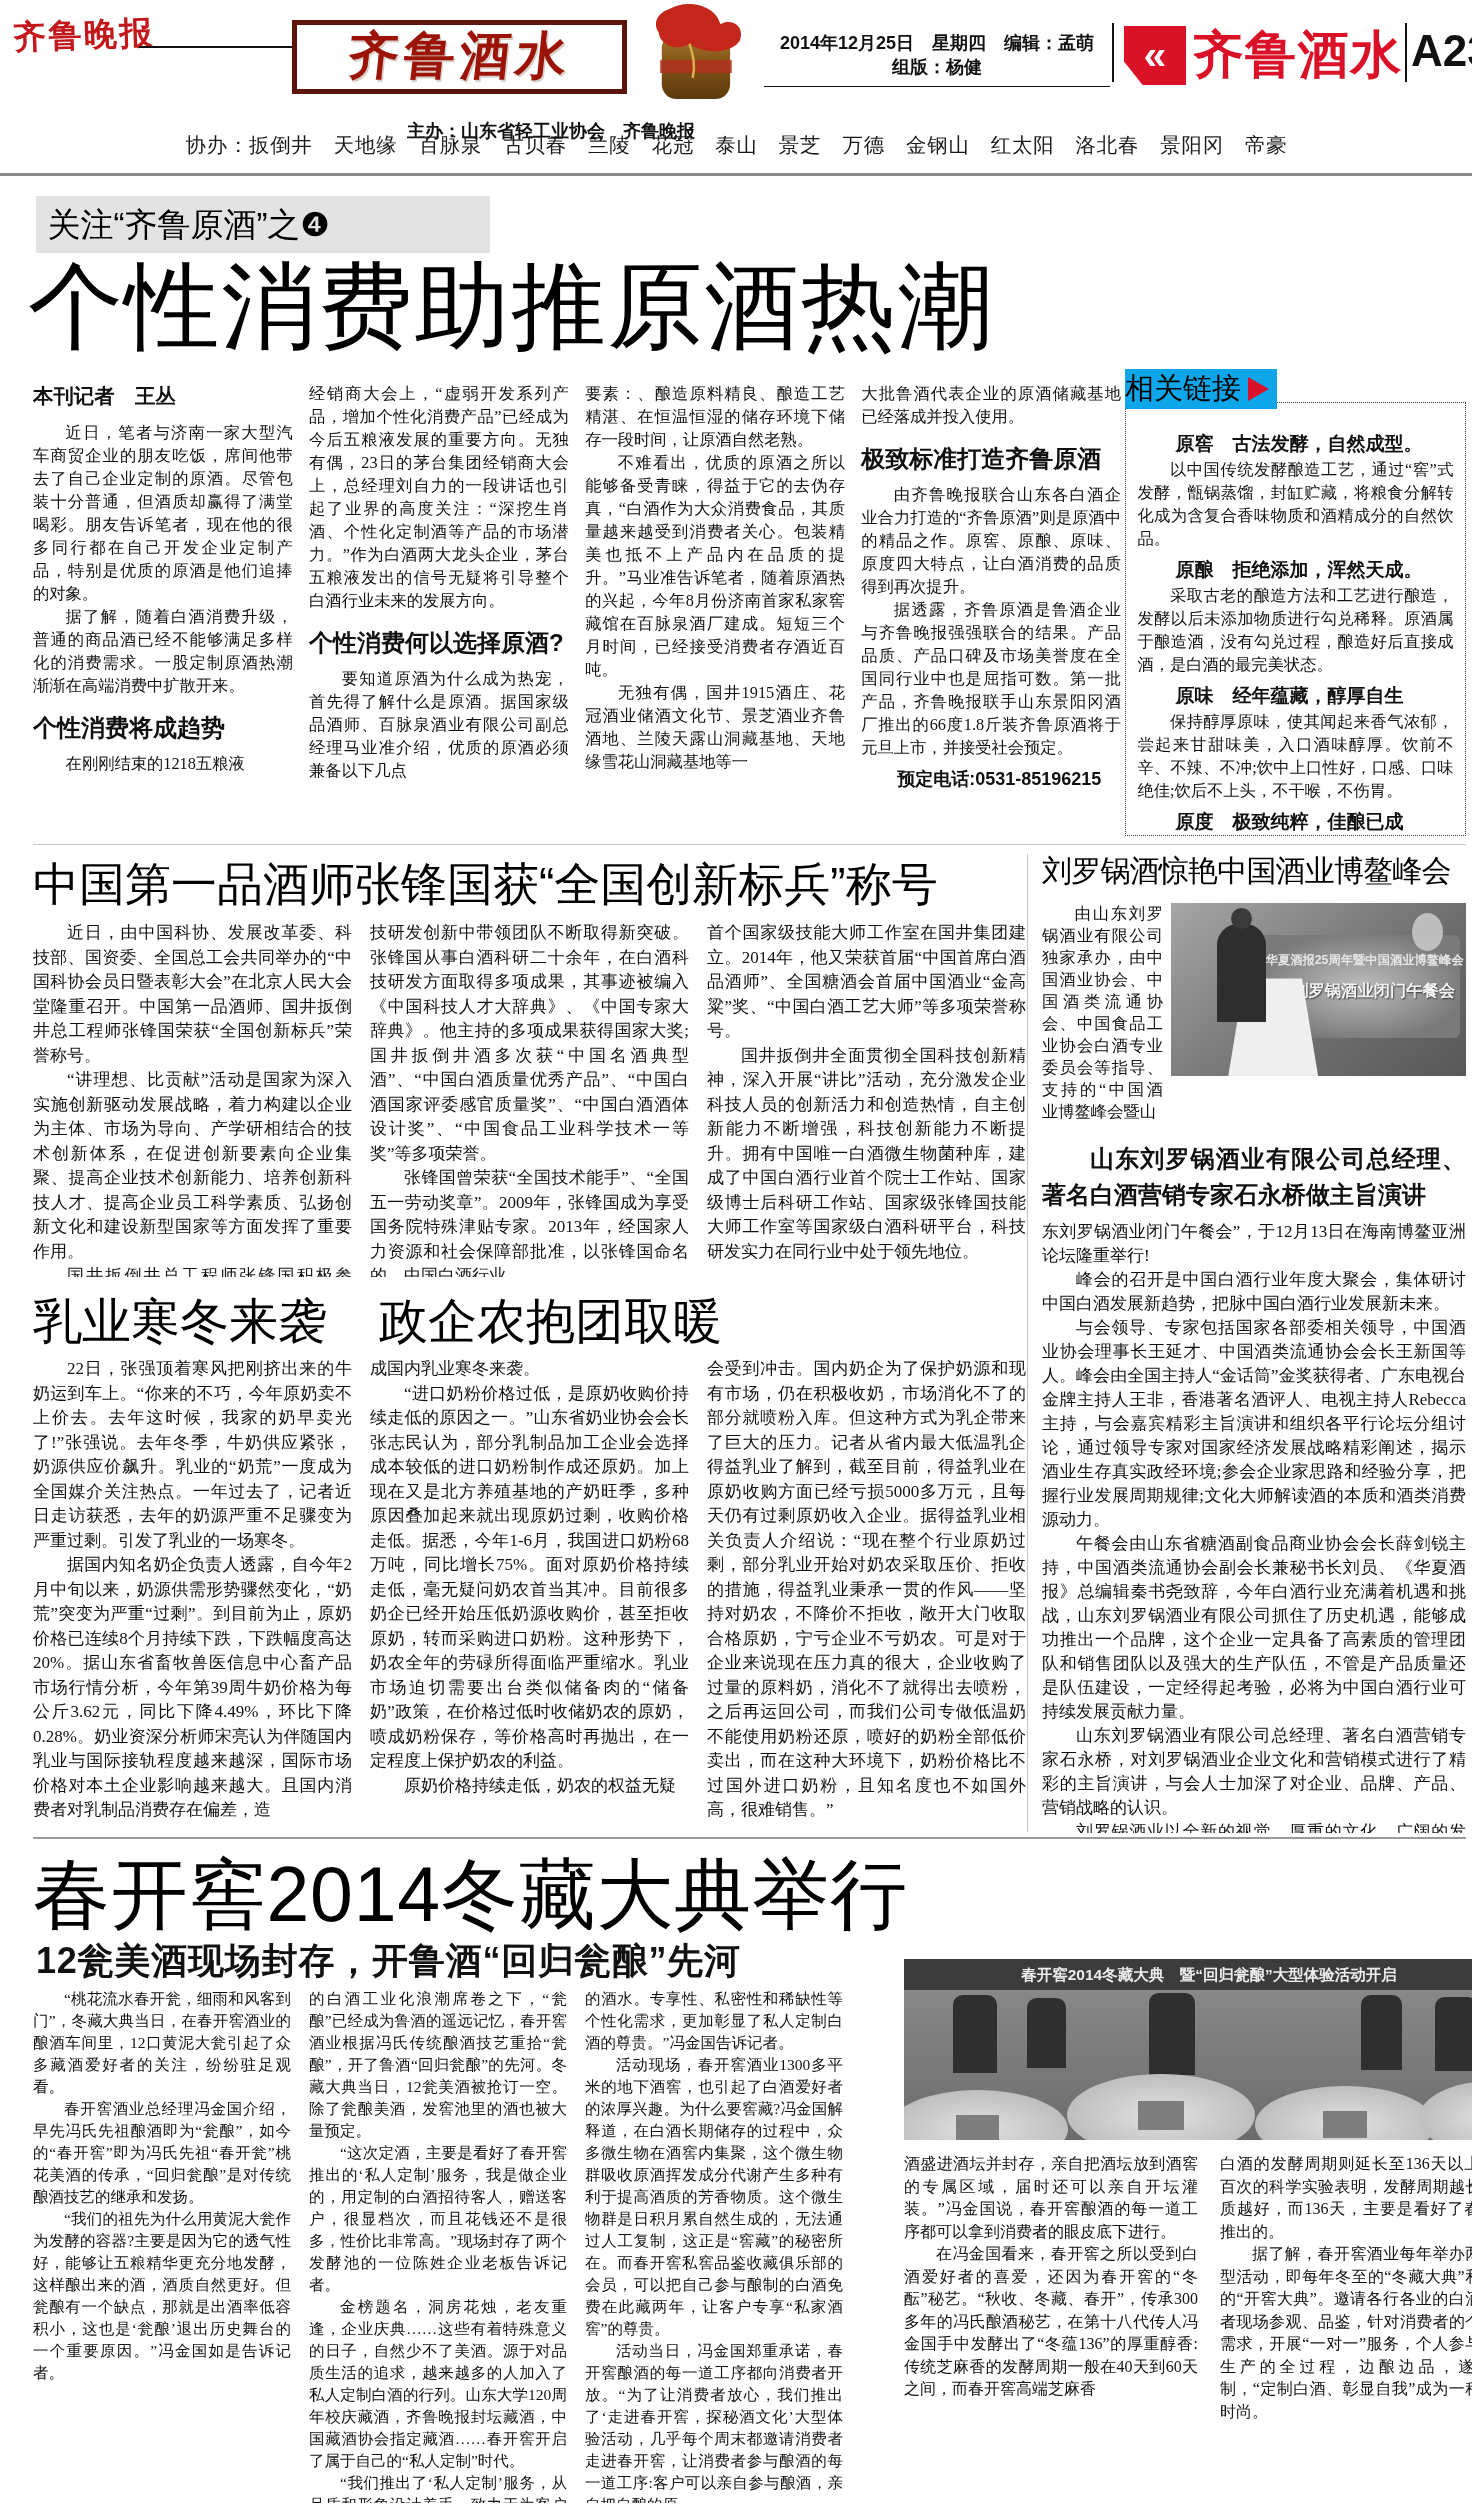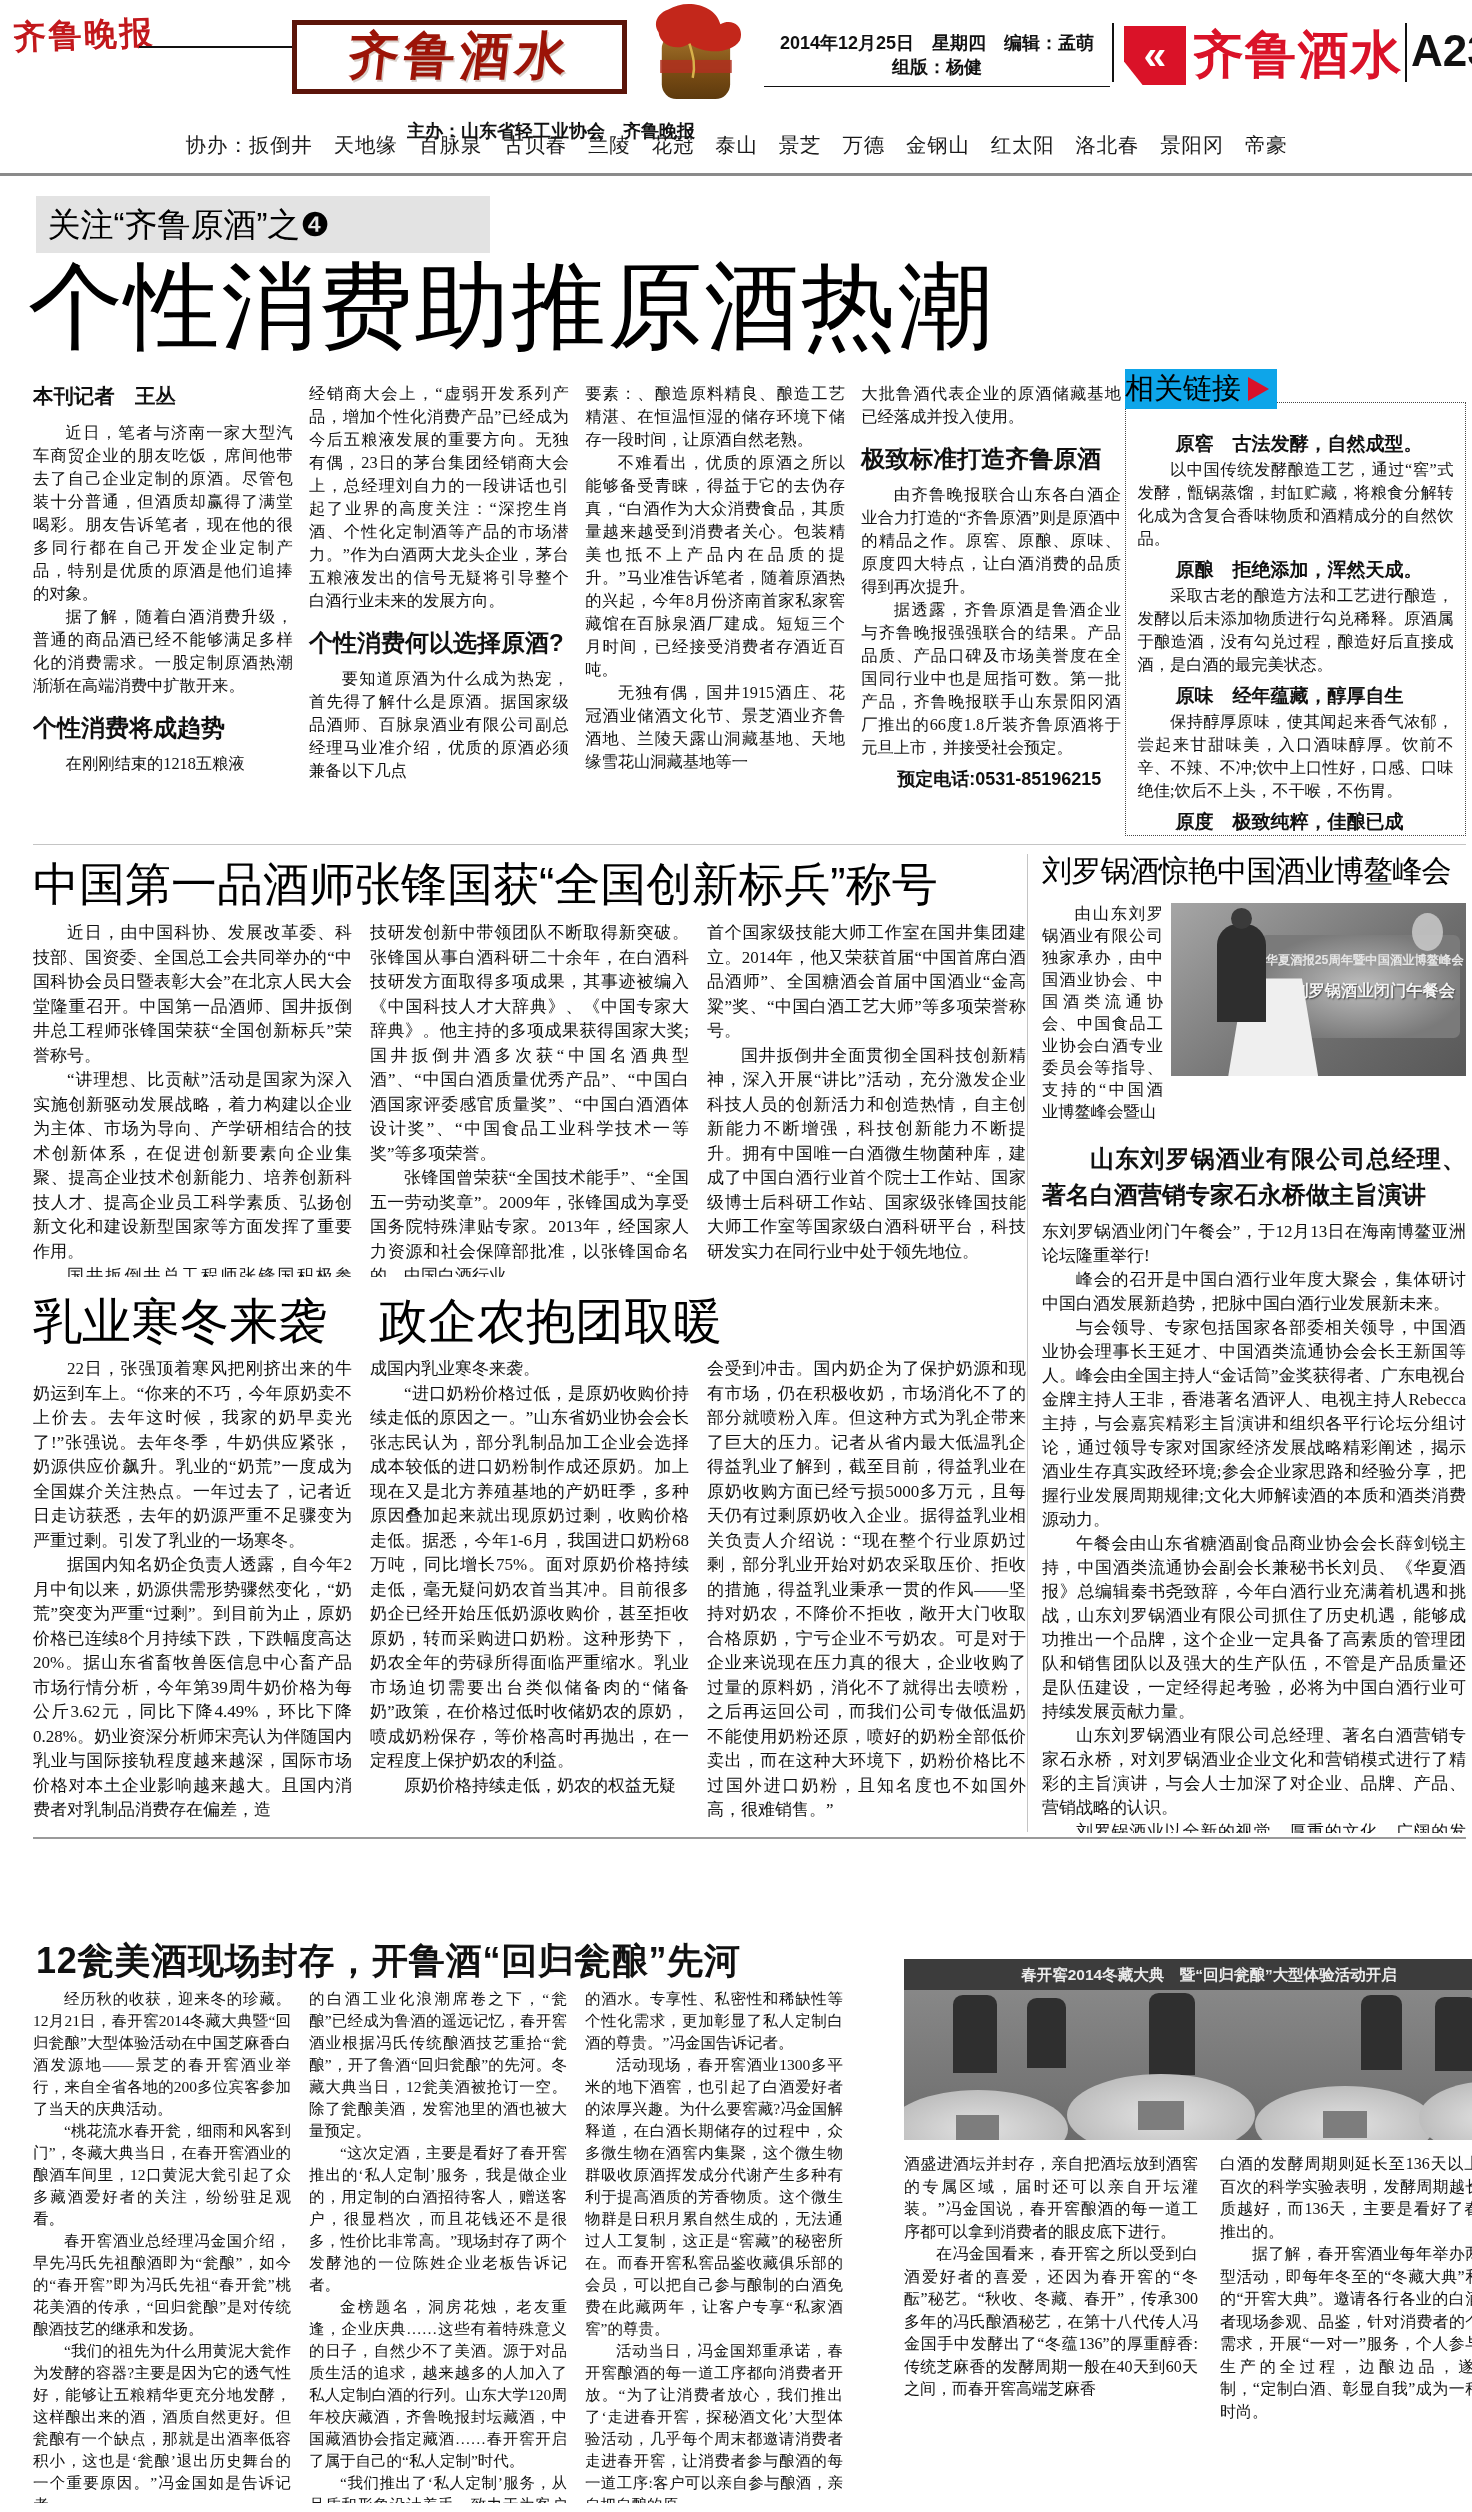--- a/index.html
+++ b/index.html
@@ -256,25 +256,25 @@
       <p class="jp">“进口奶粉价格过低，是原奶收购价持续走低的原因之一。”山东省奶业协会会长张志民认为，部分乳制品加工企业会选择成本较低的进口奶粉制作成还原奶。加上现在又是北方养殖基地的产奶旺季，多种原因叠加起来就出现原奶过剩，收购价格走低。据悉，今年1-6月，我国进口奶粉68万吨，同比增长75%。面对原奶价格持续走低，毫无疑问奶农首当其冲。目前很多奶企已经开始压低奶源收购价，甚至拒收原奶，转而采购进口奶粉。这种形势下，奶农全年的劳碌所得面临严重缩水。乳业市场迫切需要出台类似储备肉的“储备奶”政策，在价格过低时收储奶农的原奶，喷成奶粉保存，等价格高时再抛出，在一定程度上保护奶农的利益。</p>
       <p class="jp">原奶价格持续走低，奶农的权益无疑</p>
     </div>
     <div class="col">
       <p class="jp noind">会受到冲击。国内奶企为了保护奶源和现有市场，仍在积极收奶，市场消化不了的部分就喷粉入库。但这种方式为乳企带来了巨大的压力。记者从省内最大低温乳企得益乳业了解到，截至目前，得益乳业在原奶收购方面已经亏损5000多万元，且每天仍有过剩原奶收入企业。据得益乳业相关负责人介绍说：“现在整个行业原奶过剩，部分乳业开始对奶农采取压价、拒收的措施，得益乳业秉承一贯的作风——坚持对奶农，不降价不拒收，敞开大门收取合格原奶，宁亏企业不亏奶农。可是对于企业来说现在压力真的很大，企业收购了过量的原料奶，消化不了就得出去喷粉，之后再运回公司，而我们公司专做低温奶不能使用奶粉还原，喷好的奶粉全部低价卖出，而在这种大环境下，奶粉价格比不过国外进口奶粉，且知名度也不如国外高，很难销售。”</p>
     </div>
   </div>
 
   <div class="abs rule-bot"></div>
 
+  <div class="abs a5-headline hd">春开窖2014冬藏大典举行</div>
   <div class="abs a5-sub">12瓮美酒现场封存，开鲁酒“回归瓮酿”先河</div>
 
   <div class="abs a5-left">
     <div class="col">
-      <p class="jp">经历秋的收获，迎来冬的珍藏。12月21日，春开窖2014冬藏大典暨“回归瓮酿”大型体验活动在中国芝麻香白酒发源地——景芝的春开窖酒业举行，来自全省各地的200多位宾客参加了当天的庆典活动。</p>
       <p class="jp">“桃花流水春开瓮，细雨和风客到门”，冬藏大典当日，在春开窖酒业的酿酒车间里，12口黄泥大瓮引起了众多藏酒爱好者的关注，纷纷驻足观看。</p>
       <p class="jp">春开窖酒业总经理冯金国介绍，早先冯氏先祖酿酒即为“瓮酿”，如今的“春开窖”即为冯氏先祖“春开瓮”桃花美酒的传承，“回归瓮酿”是对传统酿酒技艺的继承和发扬。</p>
       <p class="jp">“我们的祖先为什么用黄泥大瓮作为发酵的容器?主要是因为它的透气性好，能够让五粮精华更充分地发酵，这样酿出来的酒，酒质自然更好。但瓮酿有一个缺点，那就是出酒率低容积小，这也是‘瓮酿’退出历史舞台的一个重要原因。”冯金国如是告诉记者。</p>
 
     </div>
     <div class="col">
       <p class="jp noind">的白酒工业化浪潮席卷之下，“瓮酿”已经成为鲁酒的遥远记忆，春开窖酒业根据冯氏传统酿酒技艺重拾“瓮酿”，开了鲁酒“回归瓮酿”的先河。冬藏大典当日，12瓮美酒被抢订一空。除了瓮酿美酒，发窖池里的酒也被大量预定。</p>
       <p class="jp">“这次定酒，主要是看好了春开窖推出的‘私人定制’服务，我是做企业的，用定制的白酒招待客人，赠送客户，很显档次，而且花钱还不是很多，性价比非常高。”现场封存了两个发酵池的一位陈姓企业老板告诉记者。</p>
       <p class="jp">金榜题名，洞房花烛，老友重逢，企业庆典……这些有着特殊意义的日子，自然少不了美酒。源于对品质生活的追求，越来越多的人加入了私人定制白酒的行列。山东大学120周年校庆藏酒，齐鲁晚报封坛藏酒，中国藏酒协会指定藏酒……春开窖开启了属于自己的“私人定制”时代。</p>
       <p class="jp">“我们推出了‘私人定制’服务，从品质和形象设计着手，致力于为客户打造带有浓郁个人风格</p>

